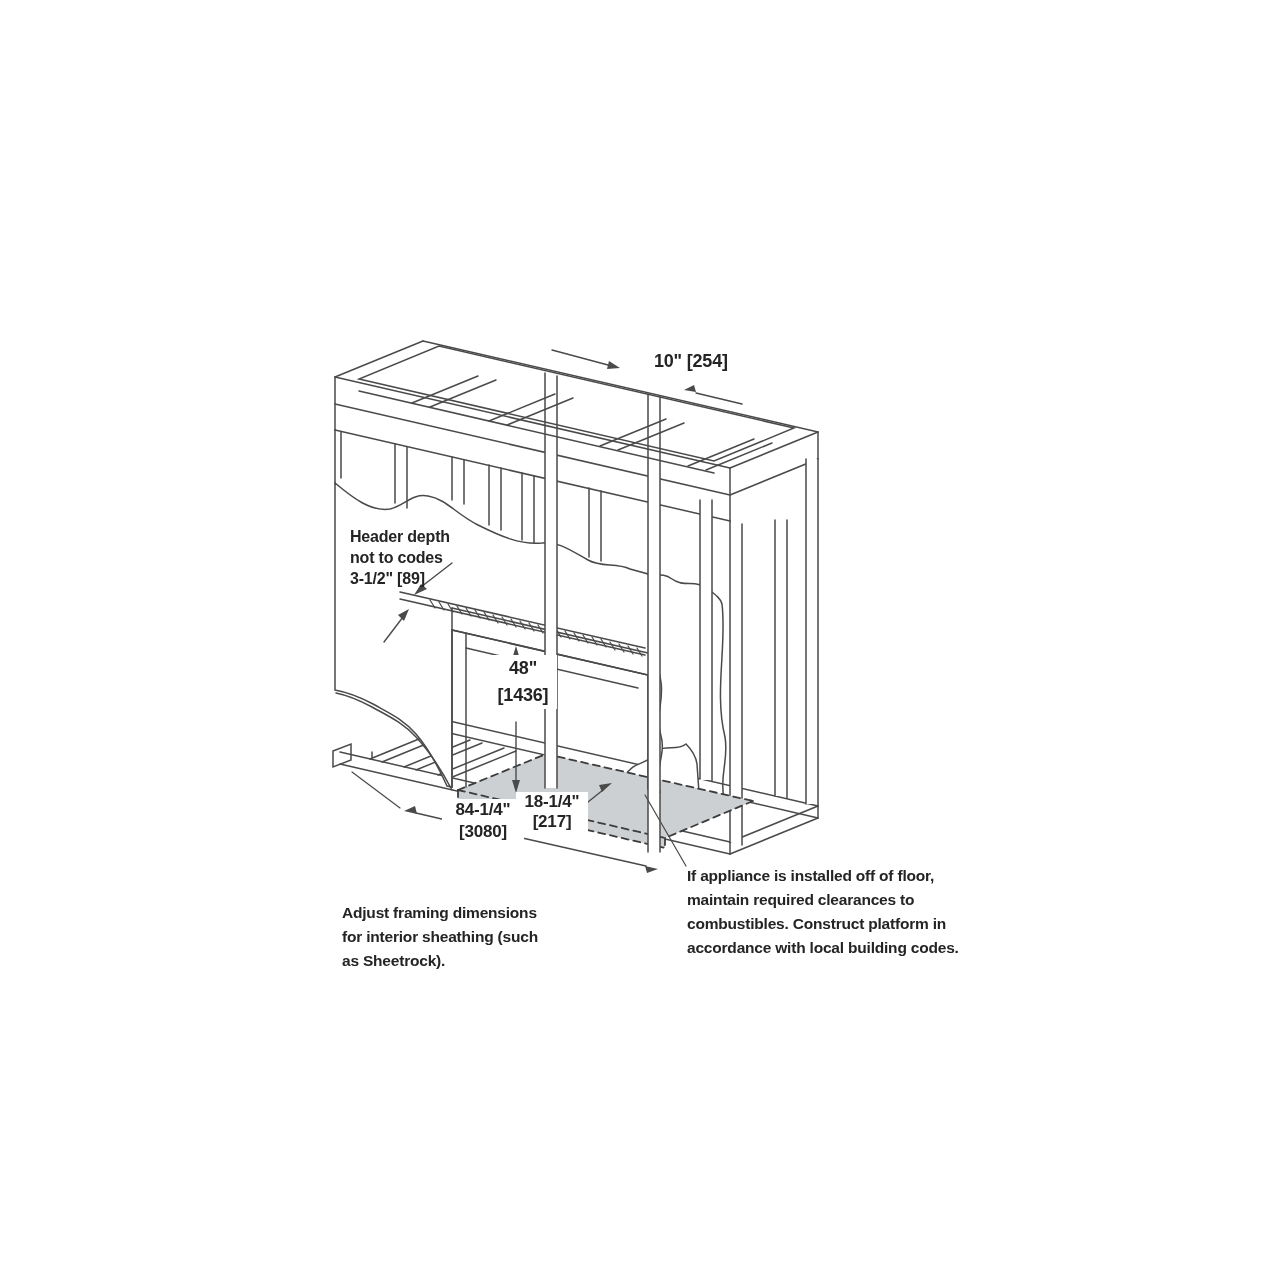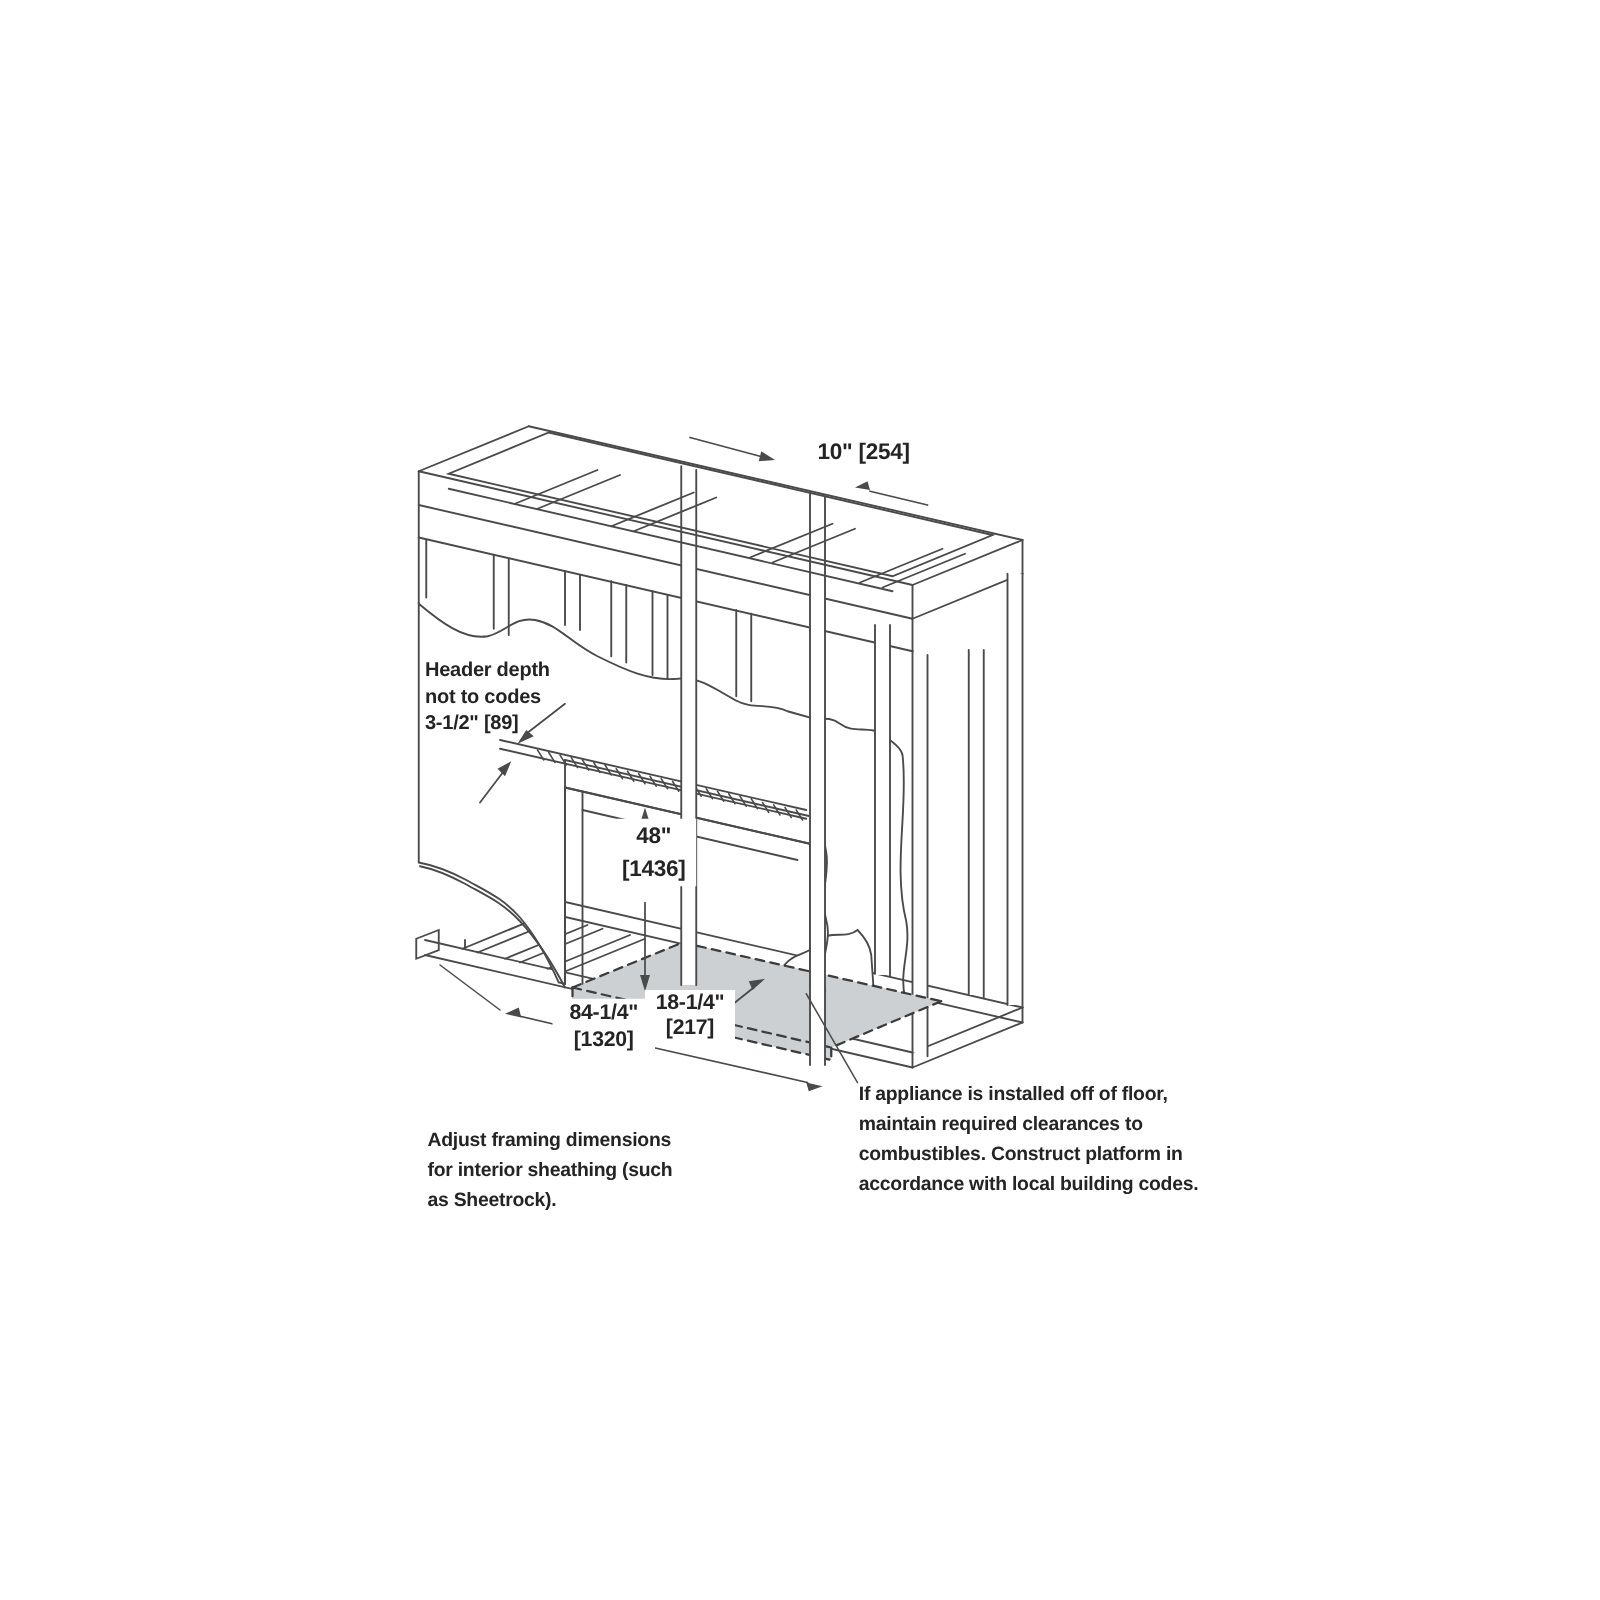--- a/index.html
+++ b/index.html
@@ -7,21 +7,21 @@
          font-family:"Liberation Sans",sans-serif;}
   #lineart{position:absolute;left:0;top:0;}
   .lbl{position:absolute;color:#242424;font-weight:700;letter-spacing:-0.2px;z-index:5;}
   .dim{font-size:18px;line-height:22px;text-align:center;background:#ffffff;padding:0 2px;}
   .note{font-size:15.5px;line-height:24px;}
   .hdrnote{font-size:16px;line-height:21px;}
   #dim-48{left:489px;top:655px;width:64px;line-height:27px;}
   #dim-84{left:442px;top:799px;width:78px;font-size:17px;line-height:22px;}
   #dim-18{left:516px;top:792px;width:68px;font-size:17px;line-height:20px;}
   #dim-10{left:652px;top:350px;}
-  #note-hdr{left:340px;top:526px;}
+  #note-hdr{left:350px;top:526px;}
   #note-left{left:342px;top:901px;}
   #note-right{left:687px;top:864px;}
 </style>
 </head>
 <body>
 
 <div id="stage">
 
 <svg id="lineart" width="1280" height="1280" viewBox="0 0 1280 1280">
   <g stroke="#4a4a4a" stroke-width="1.5" fill="none" stroke-linecap="round">
@@ -179,21 +179,21 @@
   <div>3-1/2" [89]</div>
 </div>
 
 <div class="lbl dim" id="dim-48">
   <div>48"</div>
   <div>[1436]</div>
 </div>
 
 <div class="lbl dim" id="dim-84">
   <div>84-1/4"</div>
-  <div>[1320]</div>
+  <div>[3080]</div>
 </div>
 
 <div class="lbl dim" id="dim-18">
   <div>18-1/4"</div>
   <div>[217]</div>
 </div>
 
 <div class="lbl note" id="note-left">
   <div>Adjust framing dimensions</div>
   <div>for interior sheathing (such</div>

